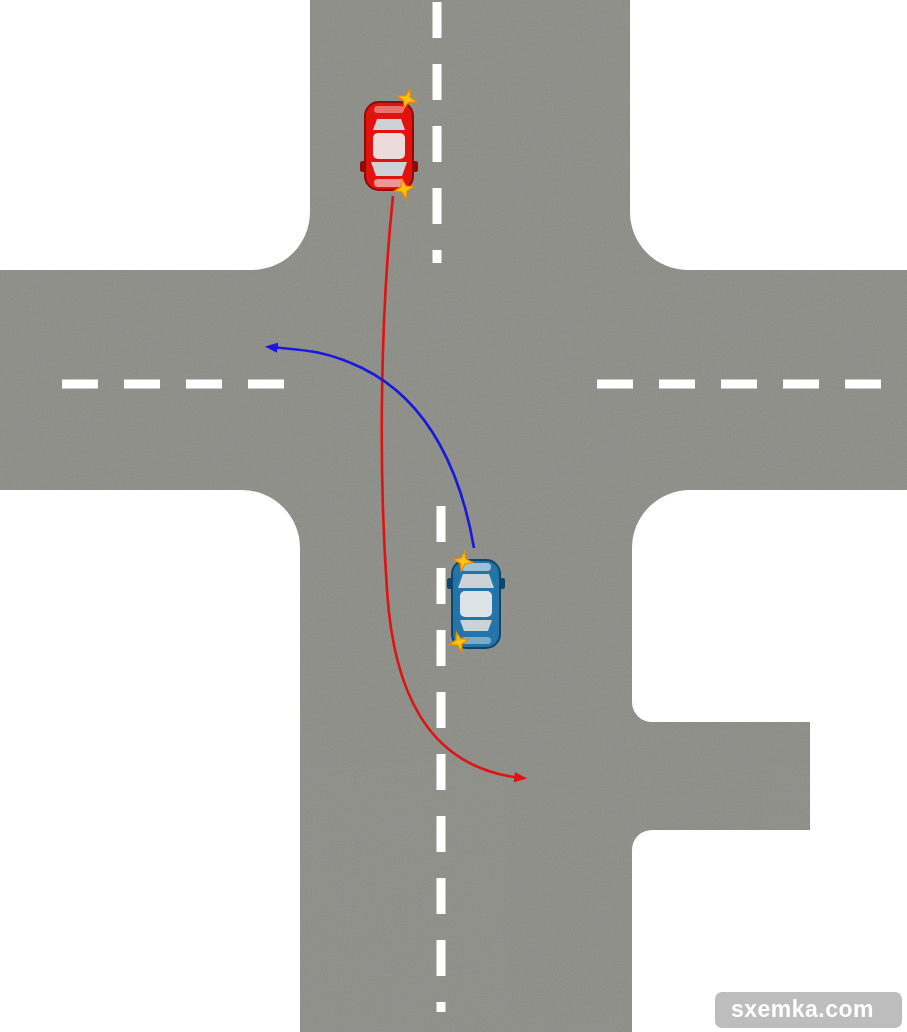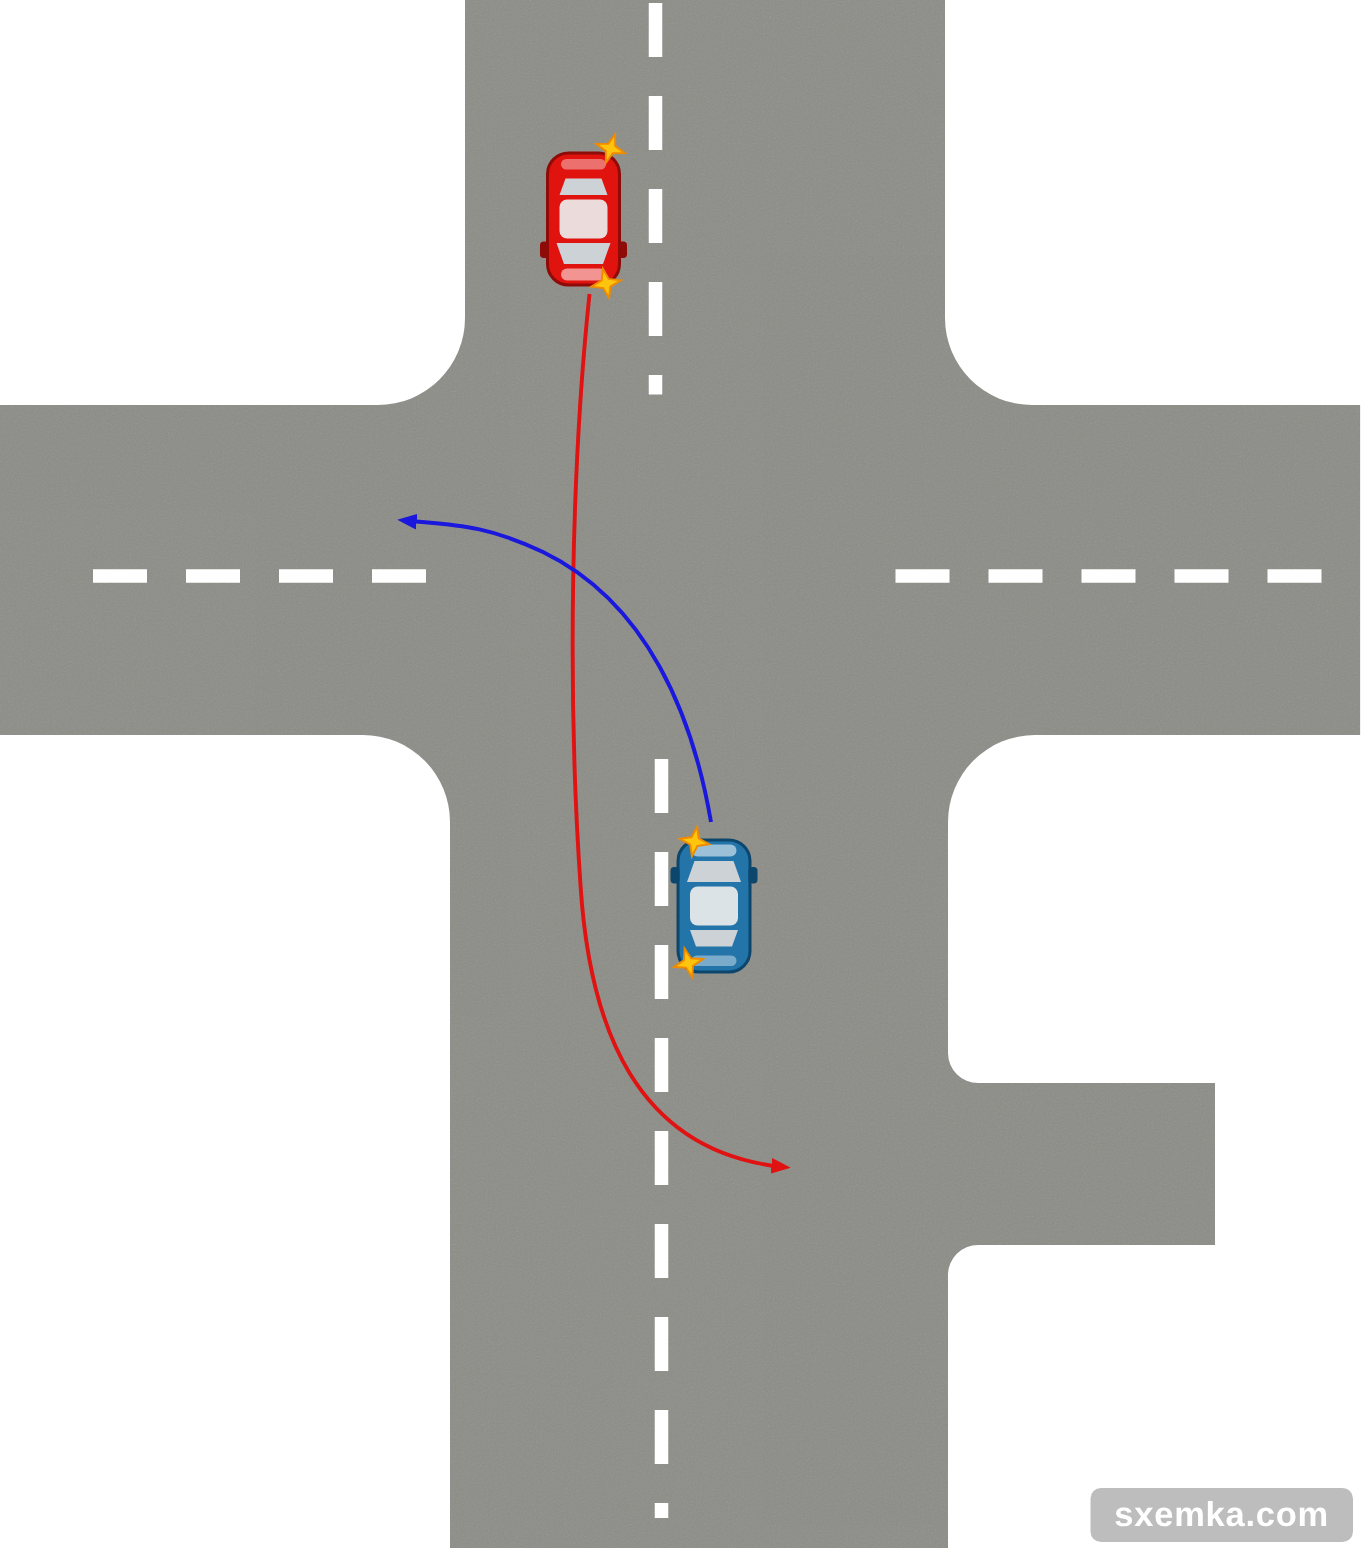--- a/index.html
+++ b/index.html
@@ -9,21 +9,21 @@
     width: 907px;
     height: 1032px;
     background: #ffffff;
     overflow: hidden;
   }
   .scene-svg { position: absolute; left: 0; top: 0; }
   .watermark {
     position: absolute;
     right: 5px;
     bottom: 4px;
-    padding: 5px 16px 6px 16px;
+    padding: 5px 28px 6px 16px;
     border-radius: 7px;
     font-weight: bold;
     font-size: 23px;
     letter-spacing: 0.5px;
     line-height: 1.1;
   }
 </style>
 </head>
 <body>
 

